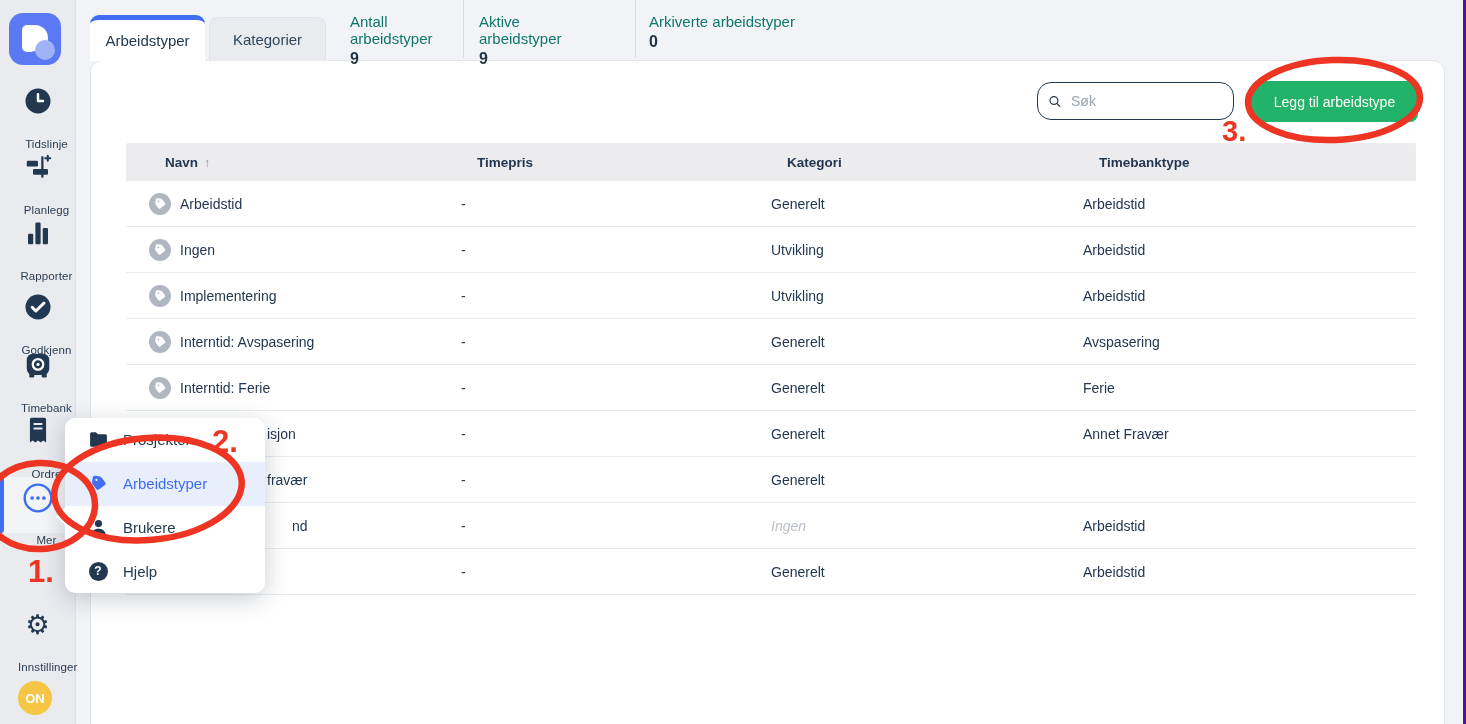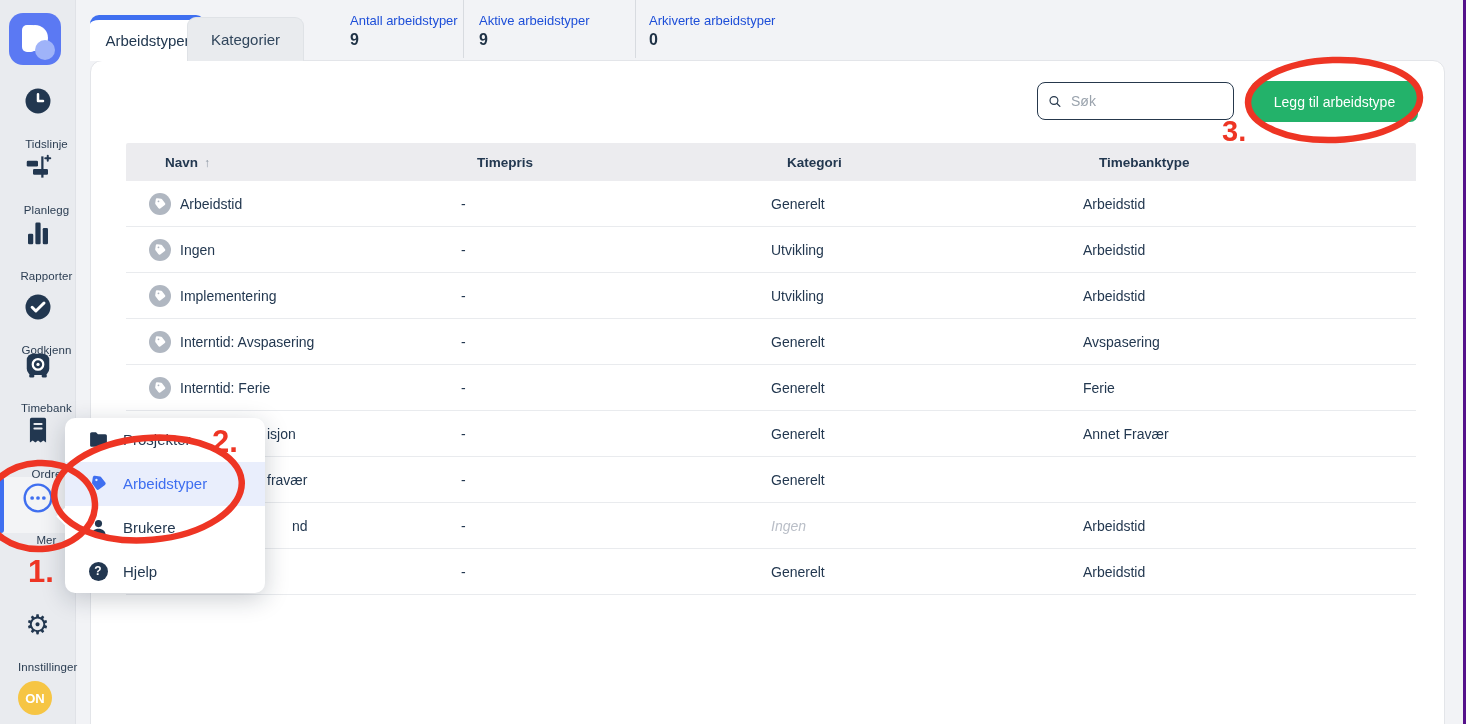--- a/index.html
+++ b/index.html
@@ -17,30 +17,30 @@
   .active-glow{position:absolute;left:0;top:477px;width:75px;height:56px;background:rgba(255,255,255,.45);}
   .gear-glyph{font-size:27px;color:#223750;line-height:30px;}
   .avatar{position:absolute;left:18px;top:681px;width:34px;height:34px;border-radius:50%;background:#f6c544;color:#fff;font-weight:bold;font-size:13px;display:flex;align-items:center;justify-content:center;cursor:pointer;}
 
   
   .tab{position:absolute;top:15px;height:46px;width:115px;border-radius:9px 9px 0 0;display:flex;align-items:center;justify-content:center;font-size:15px;cursor:pointer;z-index:3;}
   .tab.active{background:#fff;border-top:5px solid #3f6ff0;height:41px;color:#223850;font-weight:500;}
   .tab.inactive{top:17px;height:43px;background:#e9ebee;border:1px solid #dfe2e6;border-bottom:none;color:#31465c;}
   .stat{position:absolute;top:0;height:58px;padding-top:13px;box-sizing:border-box;z-index:2;}
   .stat.sep{border-left:1px solid #d8dbe0;}
-  .stat .s-lbl{font-size:13px;color:#1d4ed8;display:block;}
+  .stat .s-lbl{font-size:15px;color:#0f766e;display:block;}
   .stat .s-val{font-size:16px;font-weight:bold;color:#1f3246;display:block;margin-top:3px;}
 
   
   .card{position:absolute;left:90px;top:60px;width:1355px;height:700px;background:#fff;border:1px solid #e3e5e9;border-radius:12px;box-sizing:border-box;z-index:1;}
   .page-title{position:absolute;left:35px;top:84px;font-size:24px;font-weight:bold;color:#24364a;}
   .page-title .muted{color:#c4c9d1;}
   .help-circle{position:absolute;left:728px;top:87px;width:24px;height:24px;border:1.7px solid #2b3b4e;border-radius:50%;box-sizing:border-box;display:flex;align-items:center;justify-content:center;font-size:13px;font-weight:bold;color:#2b3b4e;cursor:pointer;}
   .archived-link{position:absolute;left:773px;top:92px;font-size:14.5px;color:#24364a;text-decoration:underline;cursor:pointer;font-weight:500;}
-  .search-box{position:absolute;left:946px;top:21px;width:197px;height:38px;border:1px solid #26384c;border-radius:8px;box-sizing:border-box;background:#fff;display:flex;align-items:center;padding:0 10px;}
+  .search-box{position:absolute;left:946px;top:21px;width:197px;height:38px;border:1px solid #26384c;border-radius:14px;box-sizing:border-box;background:#fff;display:flex;align-items:center;padding:0 10px;}
   .search-box input{border:none;outline:none;font-size:14px;color:#24364a;width:150px;margin-left:7px;font-family:inherit;background:transparent;}
   .search-box input::placeholder{color:#9aa3ad;}
   .add-btn{position:absolute;left:1160px;top:20px;width:167px;height:41px;background:#23b26a;border:none;border-radius:8px;color:#fff;font-size:14px;font-family:inherit;cursor:pointer;}
 
   
   .table{position:absolute;left:35px;top:82px;width:1290px;}
   .t-head{display:grid;grid-template-columns:312px 310px 312px 1fr;padding-left:39px;height:38px;align-items:center;background:#ececef;border-radius:2px 2px 0 0;font-size:13.5px;font-weight:600;color:#233850;}
   .t-head .arrow{color:#8d97a3;font-weight:normal;font-size:12px;margin-left:6px;}
   .t-row{display:grid;grid-template-columns:312px 310px 312px 1fr;padding-left:23px;height:45px;align-items:center;border-bottom:1px solid #e9ebee;font-size:14px;color:#233850;cursor:pointer;background:#fff;}
   .name-cell{display:flex;align-items:center;gap:9px;overflow:hidden;}
@@ -225,21 +225,21 @@
      <div><span class="tp">-</span></div>
      <div><span class="kg">Generelt</span></div>
      <div><span class="tb">Arbeidstid</span></div>
           </div>
         </div>
     </div>
   </div>
 
   <div id="tabs">
       <div class="tab active" style="left: 90px;">Arbeidstyper</div>
-      <div class="tab inactive" style="left: 187px;">Kategorier</div>
+      <div class="tab inactive" style="left: 209px;">Kategorier</div>
     </div>
   <div id="stats">
       <div class="stat" style="left: 350px; width: 113px; padding-left: 0px;">
         <span class="s-lbl">Antall arbeidstyper</span>
                  <span class="s-val">9</span>
       </div>
       <div class="stat sep" style="left: 463px; width: 132px; padding-left: 15px;">
         <span class="s-lbl">Aktive arbeidstyper</span>
                  <span class="s-val">9</span>
       </div>

